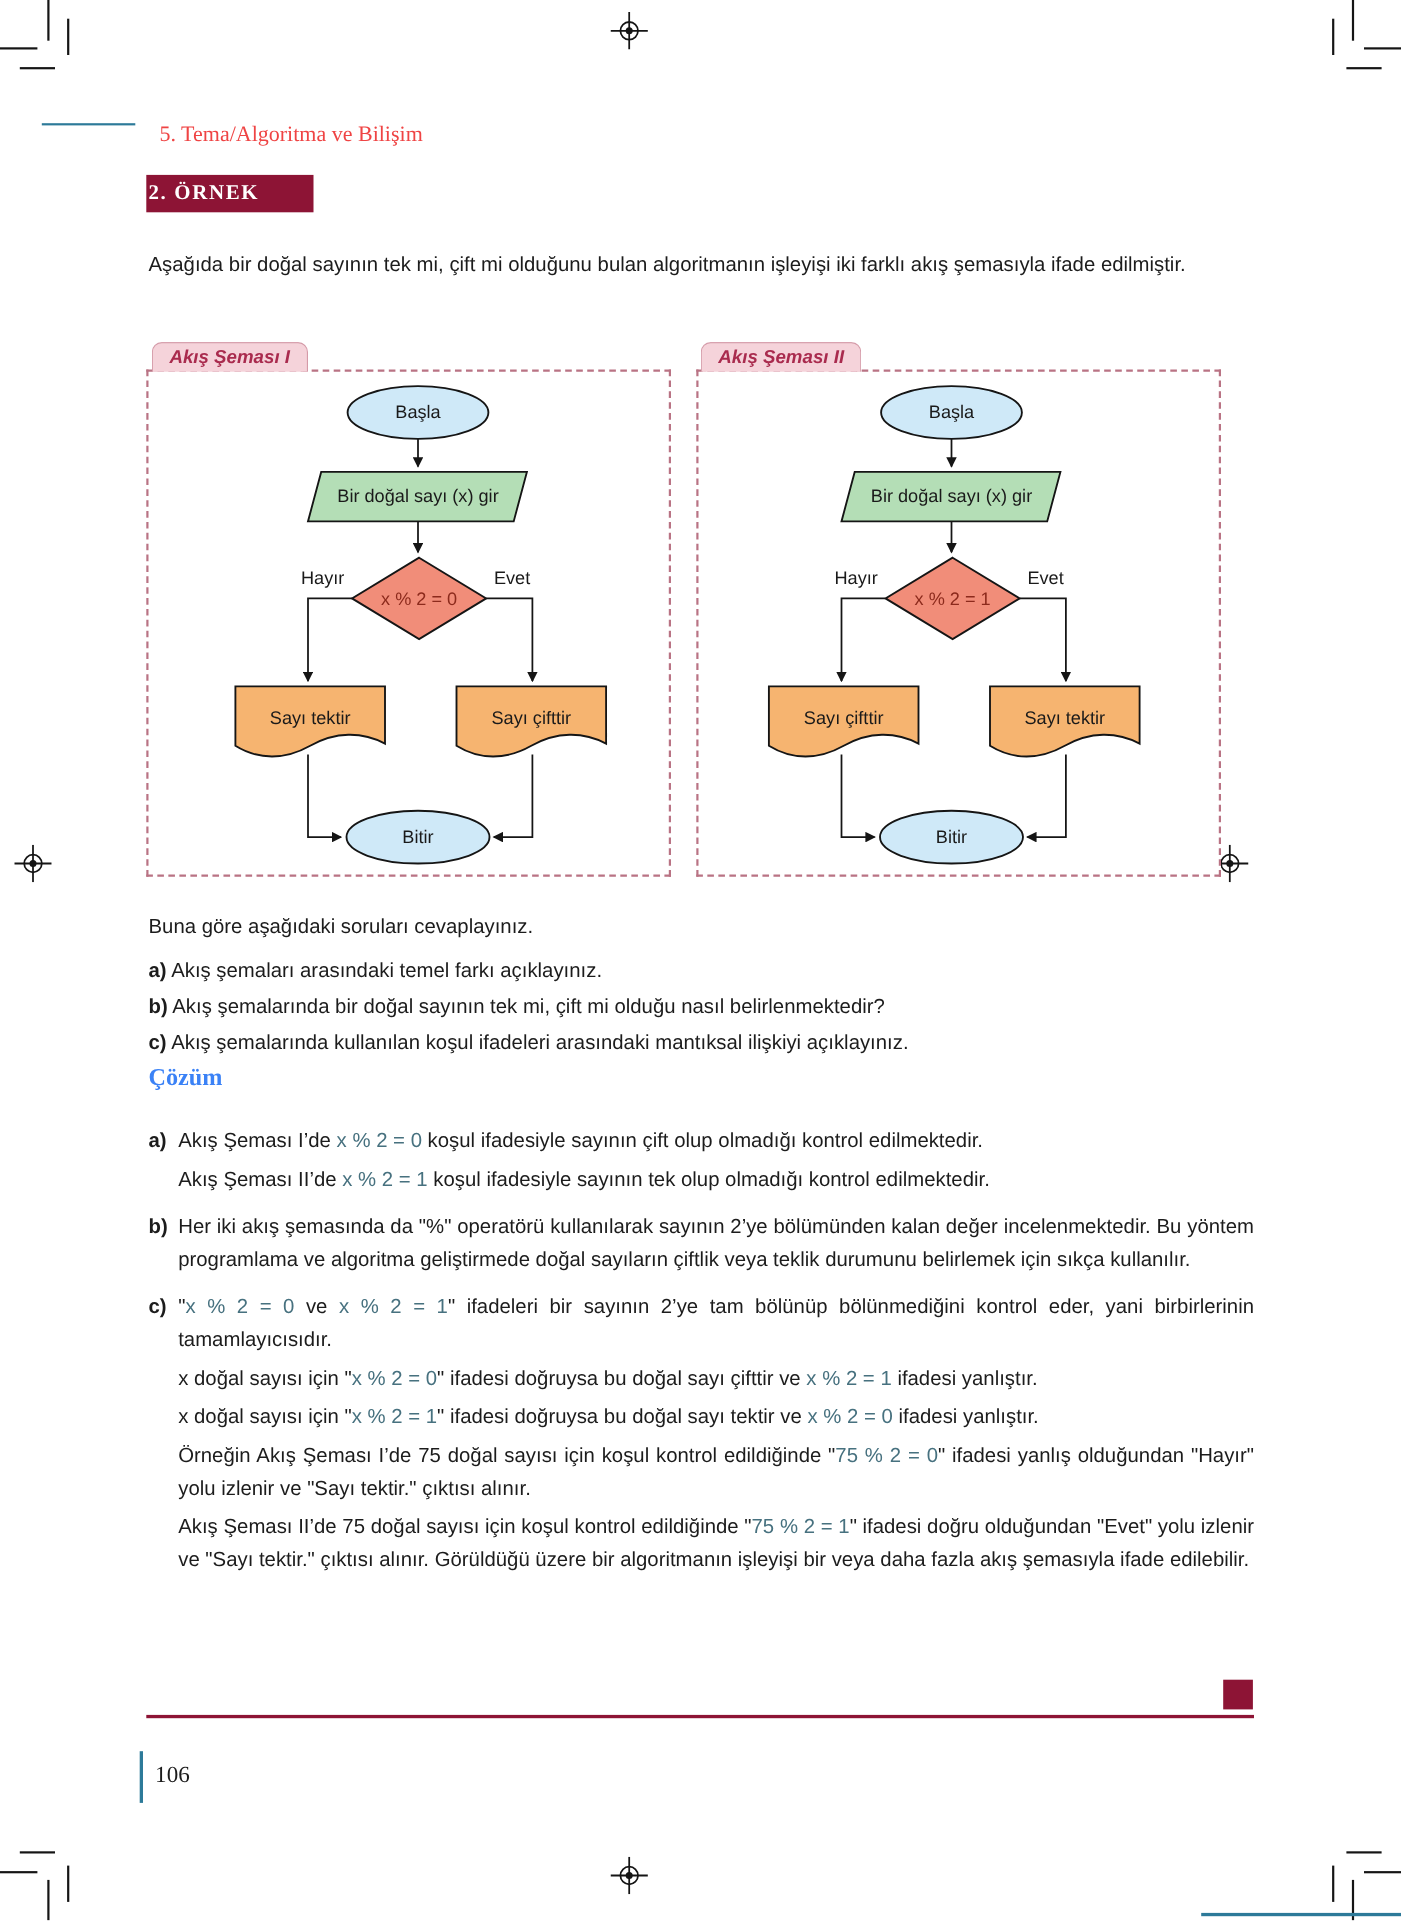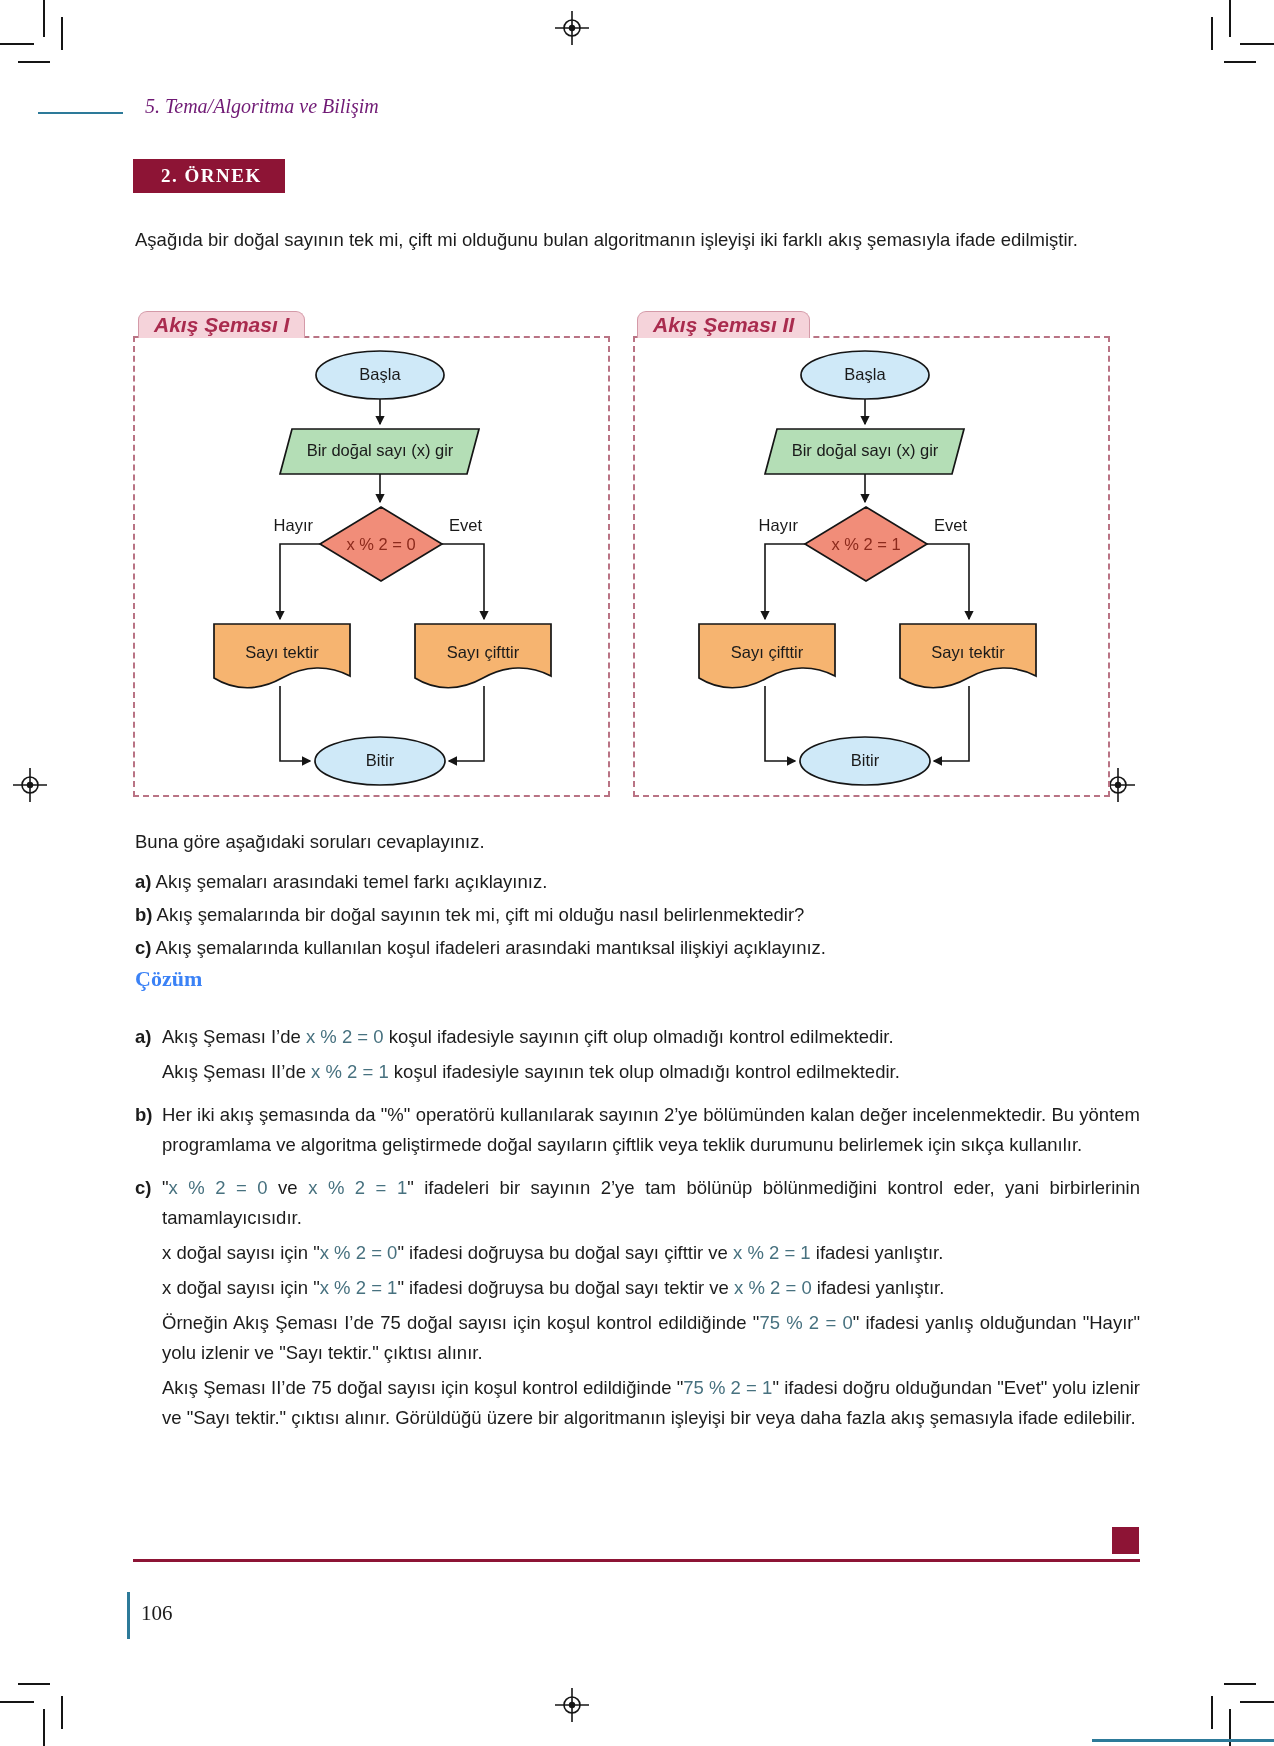--- a/index.html
+++ b/index.html
@@ -6,31 +6,31 @@
   .page{position:relative;width:1274px;height:1746px;background:#ffffff;overflow:hidden;
         font-family:"Liberation Sans",sans-serif;color:#1c1c1c;}
   .serif{font-family:"Liberation Serif",serif;}
 
   
   .crop{position:absolute;background:#151515;}
   .reg{position:absolute;width:34px;height:34px;}
 
   
   .theme-rule{position:absolute;left:38px;top:112px;width:85px;height:2px;background:#2d7a99;}
-  .theme-title{position:absolute;left:145px;top:95px;font-size:20px;color:#701a75;font-style:italic;}
+  .theme-title{position:absolute;left:145px;top:111px;font-size:20px;color:#ef4444;}
   .example-box{position:absolute;left:133px;top:159px;width:152px;height:34px;background:#8d1435;
-               color:#ffffff;font-weight:bold;font-size:19px;line-height:34px;padding-left:28px;
+               color:#ffffff;font-weight:bold;font-size:19px;line-height:34px;padding-left:2px;
                letter-spacing:1.5px;box-sizing:border-box;}
 
   .bodytext{font-size:18.5px;line-height:32px;}
   .intro{position:absolute;left:135px;top:205px;width:1005px;text-align:justify;}
 
   
   .tab{position:absolute;top:311px;height:26px;background:#f5d3da;border:1px solid #d49aa8;border-bottom:none;
-       border-radius:9px 9px 0 0;color:#a92b4e;font-style:italic;font-weight:bold;font-size:21px;
+       border-radius:9px 9px 0 0;color:#a92b4e;font-style:italic;font-weight:bold;font-size:17px;
        line-height:25px;padding:0 15px;z-index:2;}
   .panel{position:absolute;top:336px;width:477px;height:461px;border:2px dashed #b97384;background:#fff;
          box-sizing:border-box;z-index:1;}
   .flow-label{font-size:16.5px;fill:#1a1a1a;}
   .flow-branch{font-size:16.5px;fill:#1a1a1a;}
   .flow-cond{font-size:16.5px;}
 
   
   .questions{position:absolute;left:135px;top:820px;width:1005px;font-size:18.5px;}
   .q-lead{margin:12px 0 20px 0;line-height:20px;}

